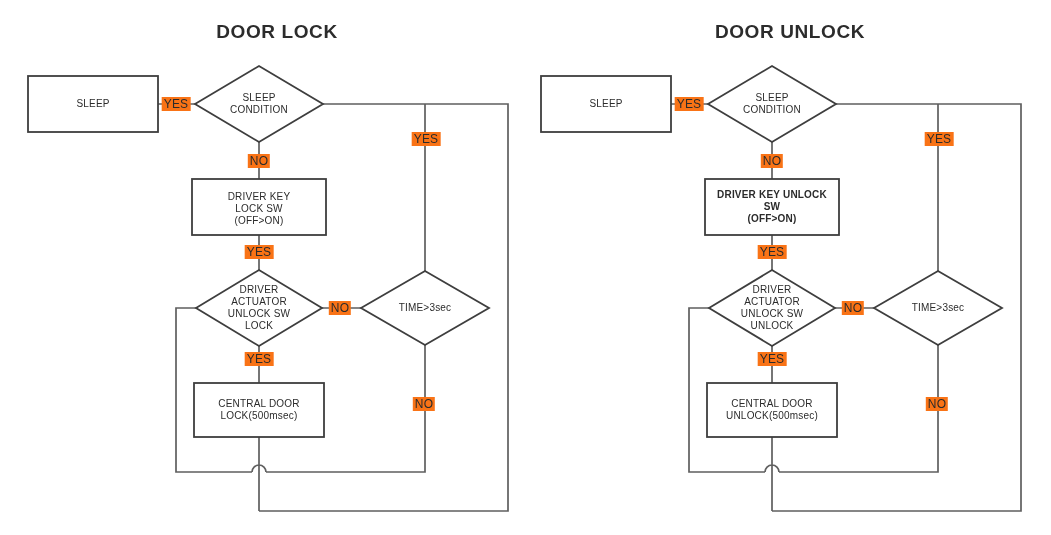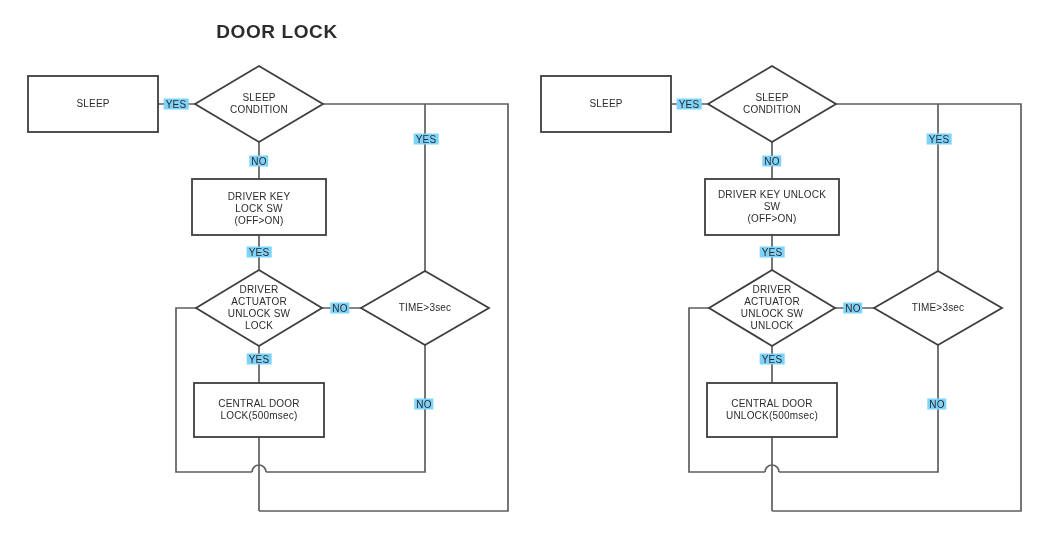--- a/index.html
+++ b/index.html
@@ -30,23 +30,23 @@
     font-size: 10px;
     line-height: 1.2;
     letter-spacing: 0.2px;
     color: #2b2b2b;
     width: 140px;
     pointer-events: none;
   }
   .edge-label {
     position: absolute;
     transform: translate(-50%, -50%);
-    background: #7dd3fc;
+    background: #f97316;
     padding: 0 2px;
-    font-size: 10px;
+    font-size: 12px;
     letter-spacing: 0.2px;
     color: #2b2b2b;
     white-space: nowrap;
   }
   .connector { stroke: #5f5f5f; stroke-width: 1.7; fill: none; }
   .shape { fill: #ffffff; stroke: #3e3e3e; stroke-width: 1.8; }
 </style>
 </head>
 <body>
 
@@ -110,24 +110,25 @@
         M425 345 V472 H266
         M259 437 V511
         M252 472 A7 7 0 0 1 266 472"></path>
       <rect class="shape" x="28" y="76" width="130" height="56"></rect>
       <polygon class="shape" points="195,104 259,66 323,104 259,142"></polygon>
       <rect class="shape" x="192" y="179" width="134" height="56"></rect>
       <polygon class="shape" points="196,308 259,270 322,308 259,346"></polygon>
       <polygon class="shape" points="361,308 425,271 489,308 425,345"></polygon>
       <rect class="shape" x="194" y="383" width="130" height="54"></rect>
     </svg>
+    <div class="chart-title" style="left:277px; top:32px;">DOOR UNLOCK</div>
     <div class="node-label" style="left:93px;  top:104px;">SLEEP</div>
     <div class="node-label" style="left:259px; top:104px;">SLEEP
 CONDITION</div>
-    <div class="node-label" style="left:259px; top:207px;">DRIVER KEY UNLOCK
+    <div class="node-label" style="left:259px; top:207px;font-weight:bold;">DRIVER KEY UNLOCK
 SW
 (OFF&gt;ON)</div>
     <div class="node-label" style="left:259px; top:308px;">DRIVER
 ACTUATOR
 UNLOCK SW
 UNLOCK</div>
     <div class="node-label" style="left:425px; top:308px;">TIME&gt;3sec</div>
     <div class="node-label" style="left:259px; top:410px;">CENTRAL DOOR
 UNLOCK(500msec)</div>
     <span class="edge-label" style="left:176px; top:104px;">YES</span>

